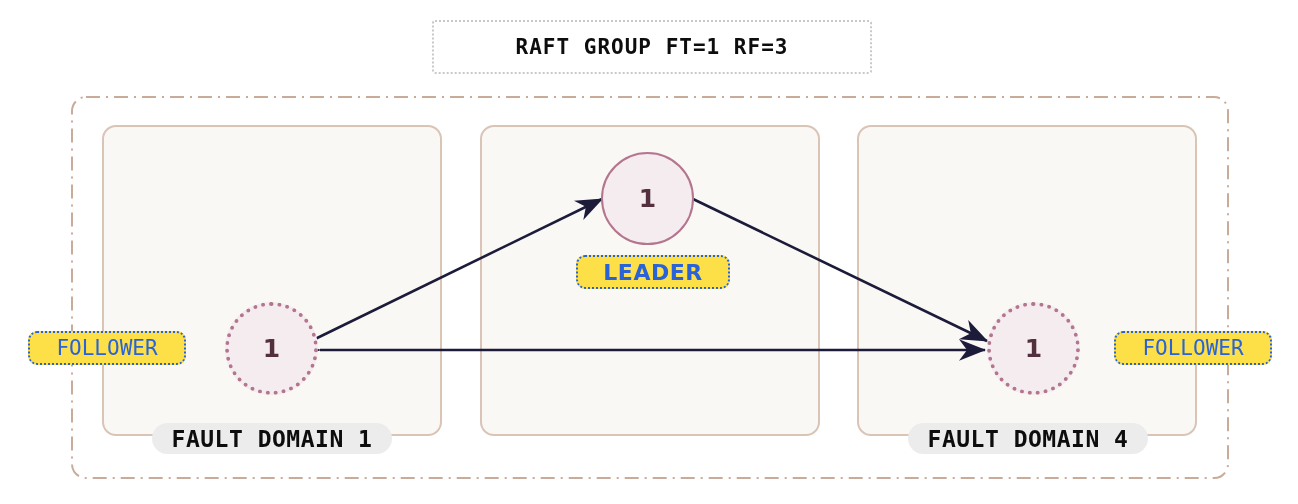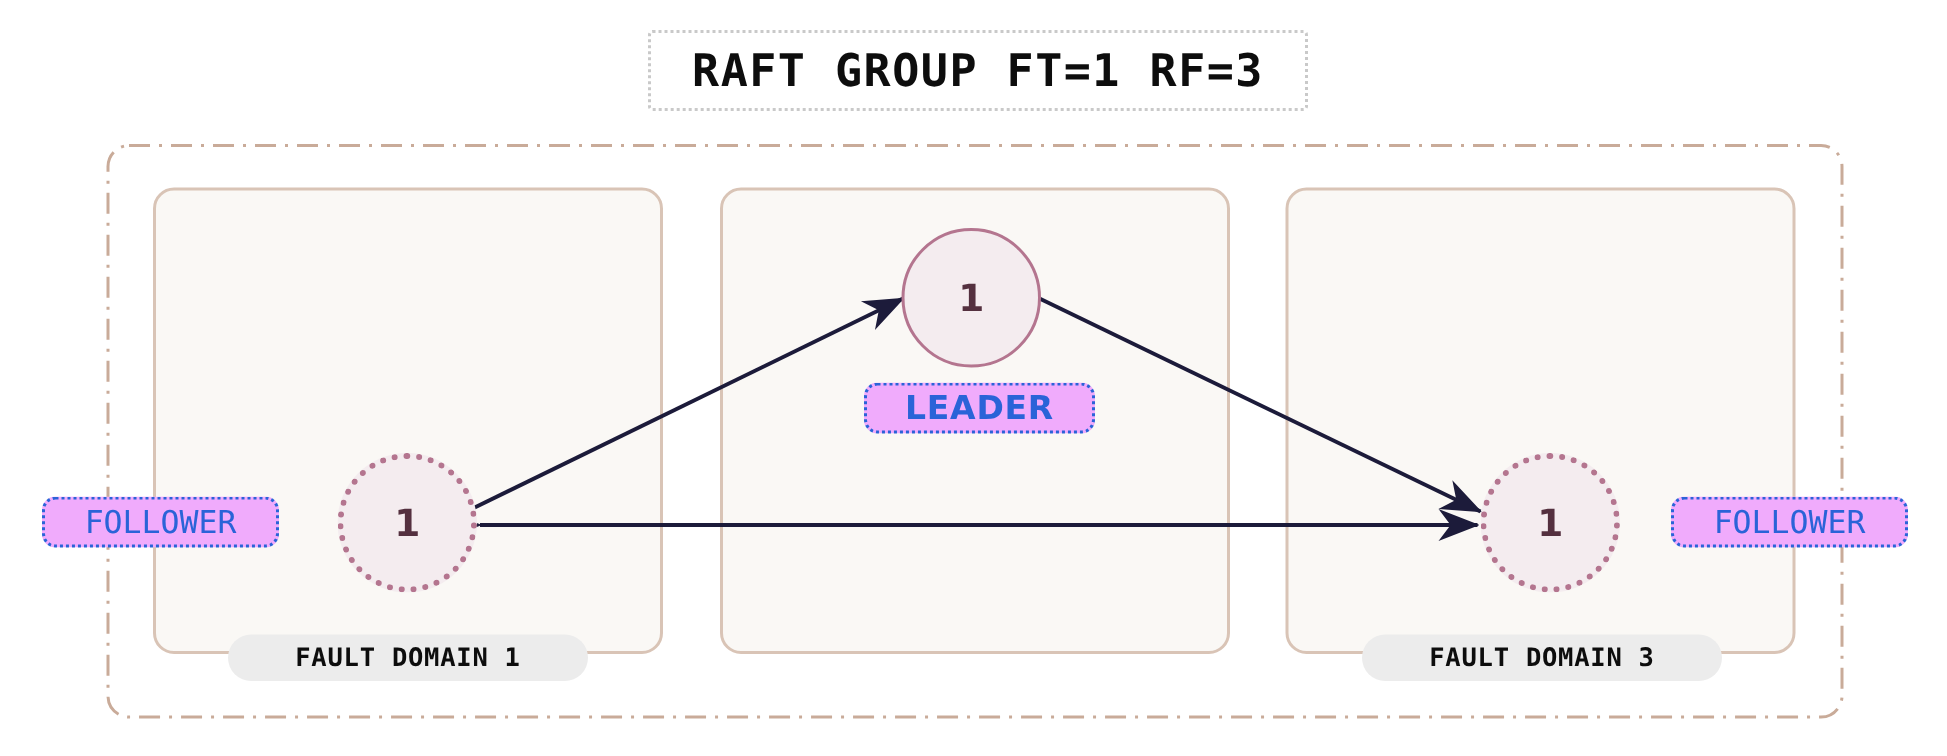--- a/index.html
+++ b/index.html
@@ -33,21 +33,21 @@
     border: 2px dotted #c9c9c9;
     border-radius: 3px;
     background: transparent;
     display: flex;
     align-items: center;
     justify-content: center;
   }
   .title-text {
     font-family: "DejaVu Sans Mono", monospace;
     font-weight: bold;
-    font-size: 30px;
+    font-size: 21px;
     letter-spacing: 1px;
     color: #0d0d0d;
     white-space: pre;
   }
 
   
   .outer-container {
     position: absolute;
     left: 72px;
     top: 97px;
@@ -85,21 +85,21 @@
     height: 31px;
     box-sizing: border-box;
     background: #ececec;
     border-radius: 16px;
     display: flex;
     align-items: center;
     justify-content: center;
     padding: 0 20px;
     font-family: "DejaVu Sans Mono", monospace;
     font-weight: bold;
-    font-size: 17px;
+    font-size: 23px;
     letter-spacing: 0.5px;
     color: #0d0d0d;
     white-space: pre;
   }
   #fd-label-1 { left: 152px; width: 240px; }
   #fd-label-2 { left: 530px; width: 240px; }
   #fd-label-3 { left: 908px; width: 240px; }
 
   
   #arrows {
@@ -139,21 +139,21 @@
     height: 93px;
     border: 4px dotted #b4758f;
   }
   #node-f1 { left: 225px; top: 302px; }
   #node-f3 { left: 987px; top: 302px; }
 
   
   .role-badge {
     position: absolute;
     box-sizing: border-box;
-    background: #f0abfc;
+    background: #fde047;
     border: 2px dotted #2a63d8;
     border-radius: 9px;
     display: flex;
     align-items: center;
     justify-content: center;
     color: #2a63d8;
     white-space: pre;
   }
   #badge-leader {
     left: 576px;
@@ -225,15 +225,15 @@
   </div>
   <div class="node node-follower" id="node-f3">
     <span class="node-num">1</span>
   </div>
 
   <div class="role-badge" id="badge-follower-1">FOLLOWER</div>
   <div class="role-badge" id="badge-leader">LEADER</div>
   <div class="role-badge" id="badge-follower-3">FOLLOWER</div>
 
   <div class="fd-label" id="fd-label-1">FAULT DOMAIN 1</div>
-  <div class="fd-label" id="fd-label-3">FAULT DOMAIN 3</div>
+  <div class="fd-label" id="fd-label-3">FAULT DOMAIN 4</div>
 
 </div>
 
 </body></html>

